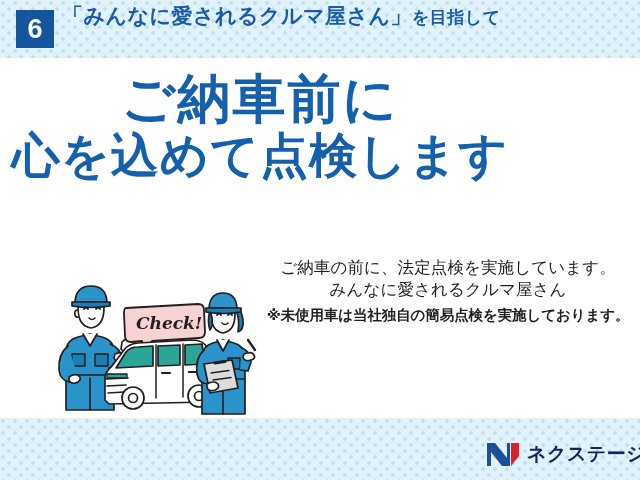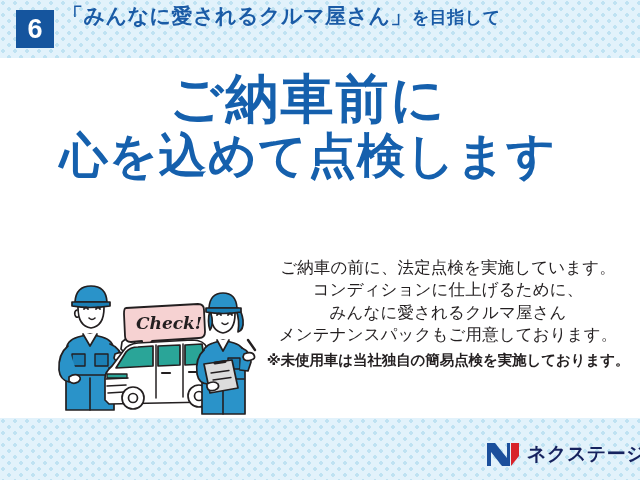--- a/index.html
+++ b/index.html
@@ -82,21 +82,20 @@
   #headline {
     position: absolute;
     left: 0;
     top: 72px;
     width: 520px;
     text-align: center;
     color: #1560ad;
     font-weight: bold;
     letter-spacing: 1px;
     line-height: 1.02;
-    margin-left: 48px;
   }
   #headline-line1 {
     font-size: 53px;
     display: block;
     letter-spacing: 2px;
   }
   #headline-line2 {
     font-size: 48px;
     display: block;
     margin-top: 6px;
@@ -178,23 +177,21 @@
     <div id="header-title"><span>「みんなに愛されるクルマ屋さん」</span><span class="small">を目指して</span></div>
   </div>
 
   <div id="headline">
     <span id="headline-line1">ご納車前に</span>
     <span id="headline-line2">心を込めて点検します</span>
   </div>
 
   <div id="body-copy">
     <span class="line">ご納車の前に、法定点検を実施しています。</span>
-    <span class="line">コンディションに仕上げるために、</span>
     <span class="line">みんなに愛されるクルマ屋さん</span>
-    <span class="line">メンテナンスパックもご用意しております。</span>
     <span id="body-note">※未使用車は当社独自の簡易点検を実施しております。</span>
   </div>
 
   <div id="illustration">
     <svg viewBox="0 0 208 152" xmlns="http://www.w3.org/2000/svg">
       <g fill="none" stroke="#231f20" stroke-width="1.7" stroke-linecap="round" stroke-linejoin="round">
 
         <g>
 
           <path d="M14 132 L14 74 Q14 62 26 59 L38 56 L50 59 Q62 62 62 74 L62 132 Z" fill="#2a93c9"></path>

